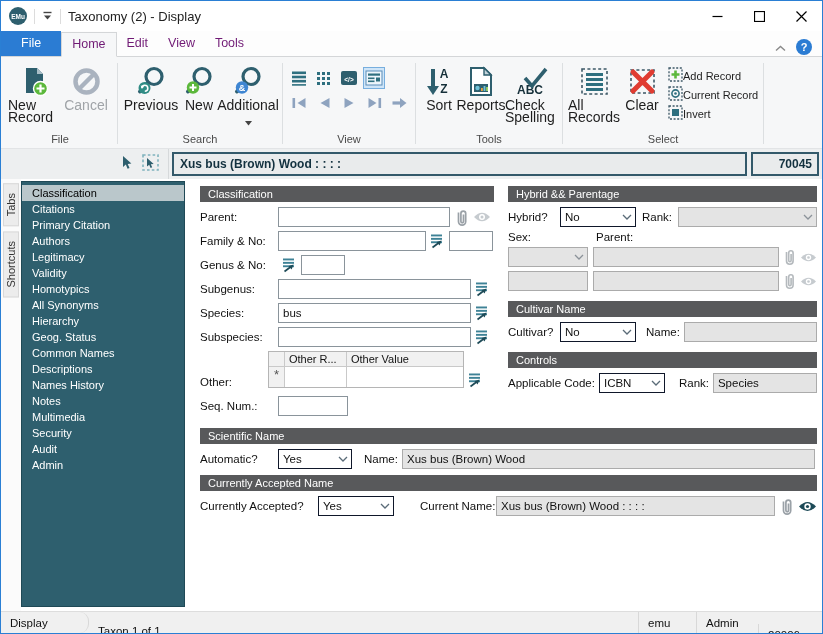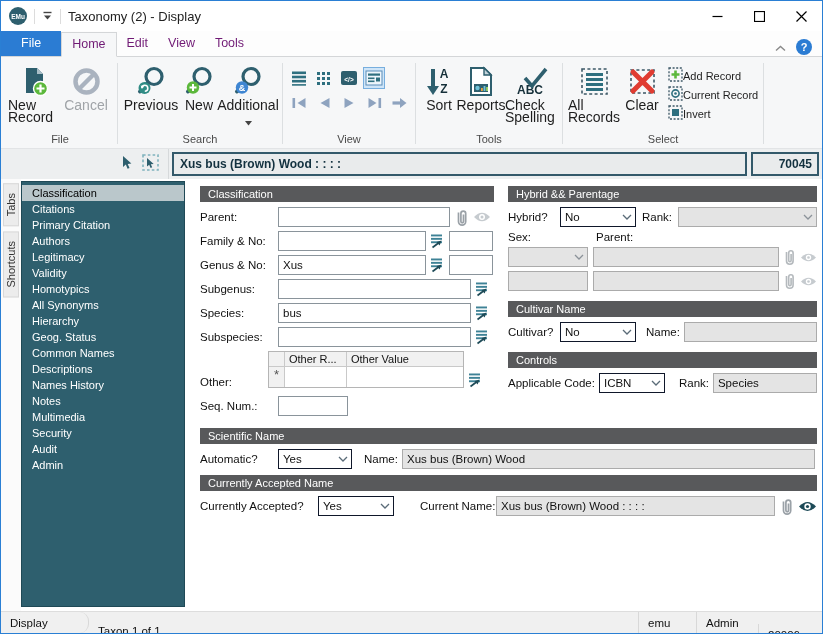--- a/index.html
+++ b/index.html
@@ -478,21 +478,20 @@
                   <rect x="2" y="8.3" width="11" height="1.9" fill="#3e8296"></rect>
                   <path d="M3.5 14.5 L9.5 10" stroke="#1d4a57" stroke-width="1.7"></path>
                   <path d="M7.6 9 L12.6 7.6 L10.6 12.4 Z" fill="#1d4a57"></path>
                 </svg>
               </span>
             <span class="tinput" style="width:44px; margin-left:4px"></span>
           </div>
 
           <div class="frow">
             <span class="flabel" style="width:78px">Genus &amp; No:</span>
-            <span class="tinput" style="width:148px">Xus</span>
             <span class="lk">
                 <svg width="16" height="16">
                   <rect x="2" y="1.5" width="11" height="1.9" fill="#3e8296"></rect>
                   <rect x="2" y="4.9" width="11" height="1.9" fill="#3e8296"></rect>
                   <rect x="2" y="8.3" width="11" height="1.9" fill="#3e8296"></rect>
                   <path d="M3.5 14.5 L9.5 10" stroke="#1d4a57" stroke-width="1.7"></path>
                   <path d="M7.6 9 L12.6 7.6 L10.6 12.4 Z" fill="#1d4a57"></path>
                 </svg>
               </span>
             <span class="tinput" style="width:44px; margin-left:4px"></span>

